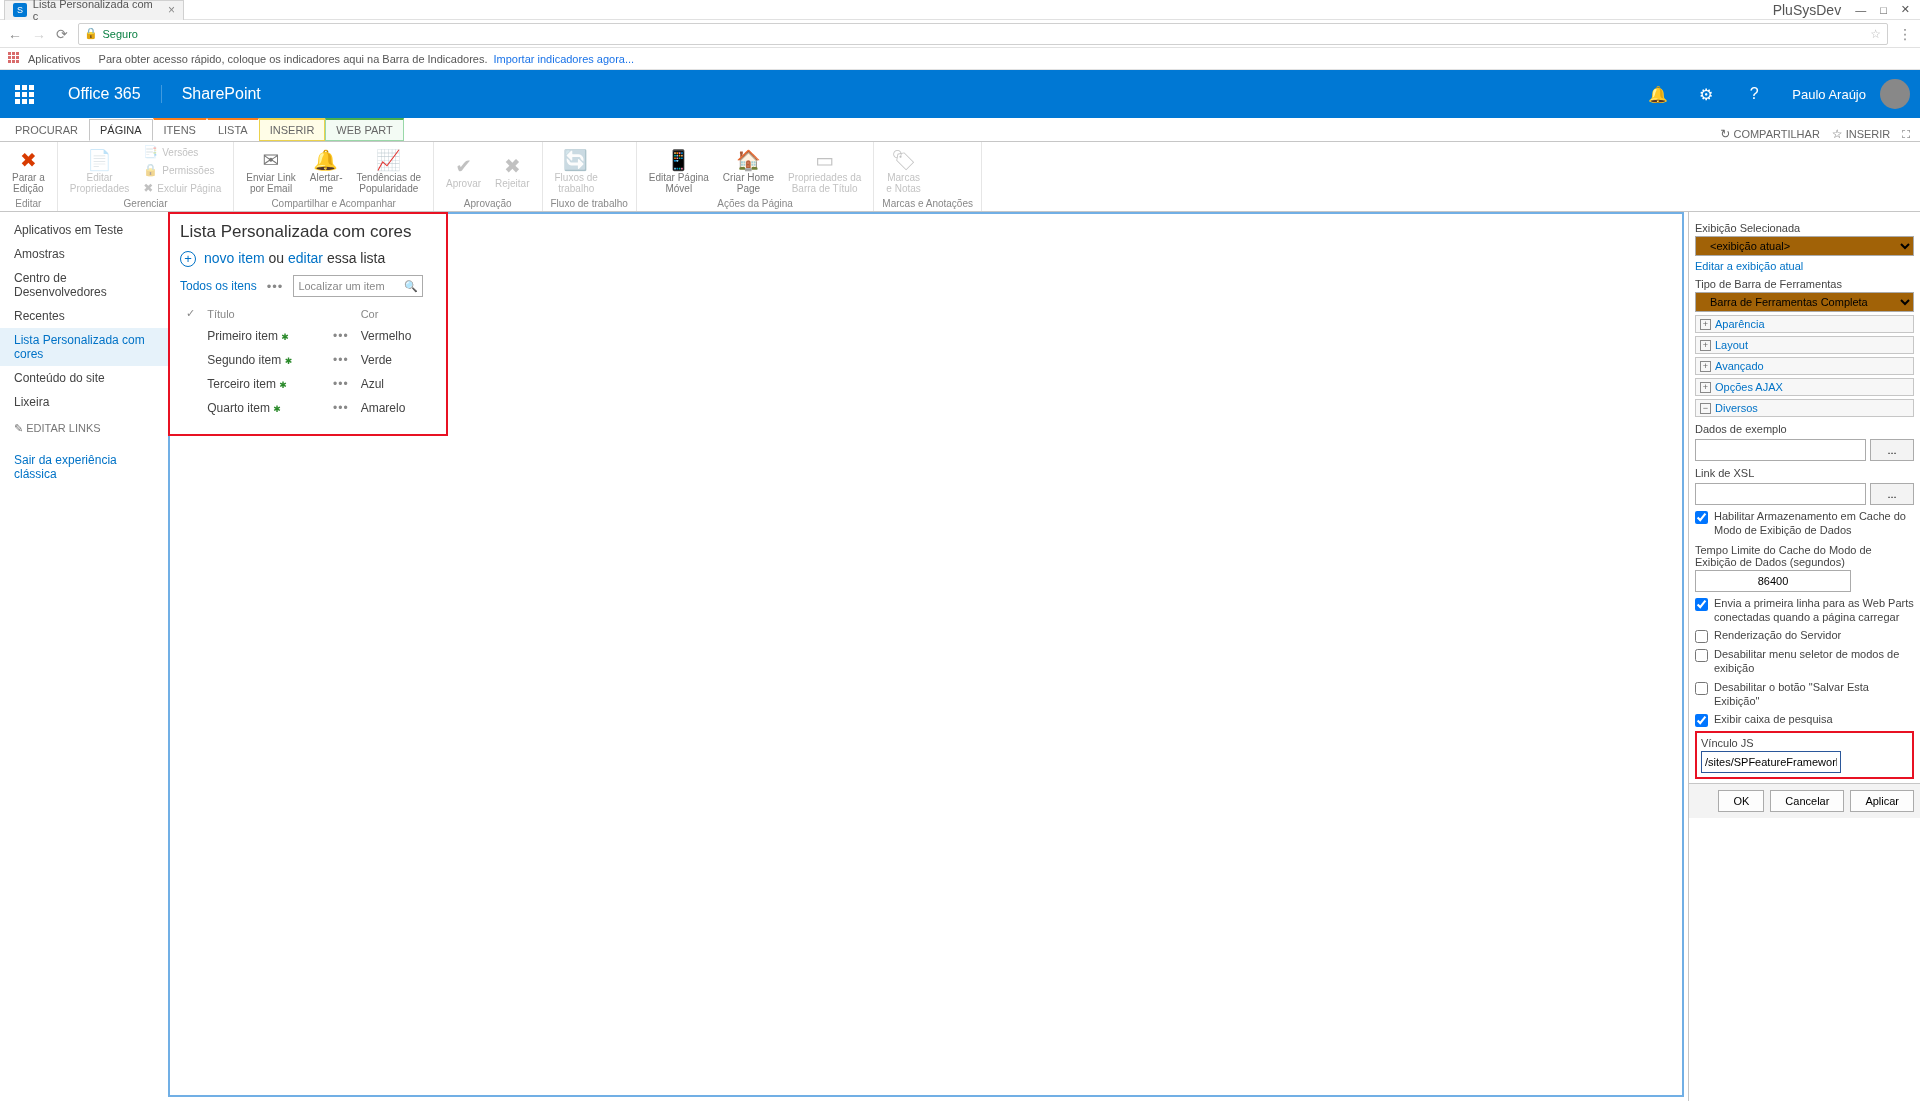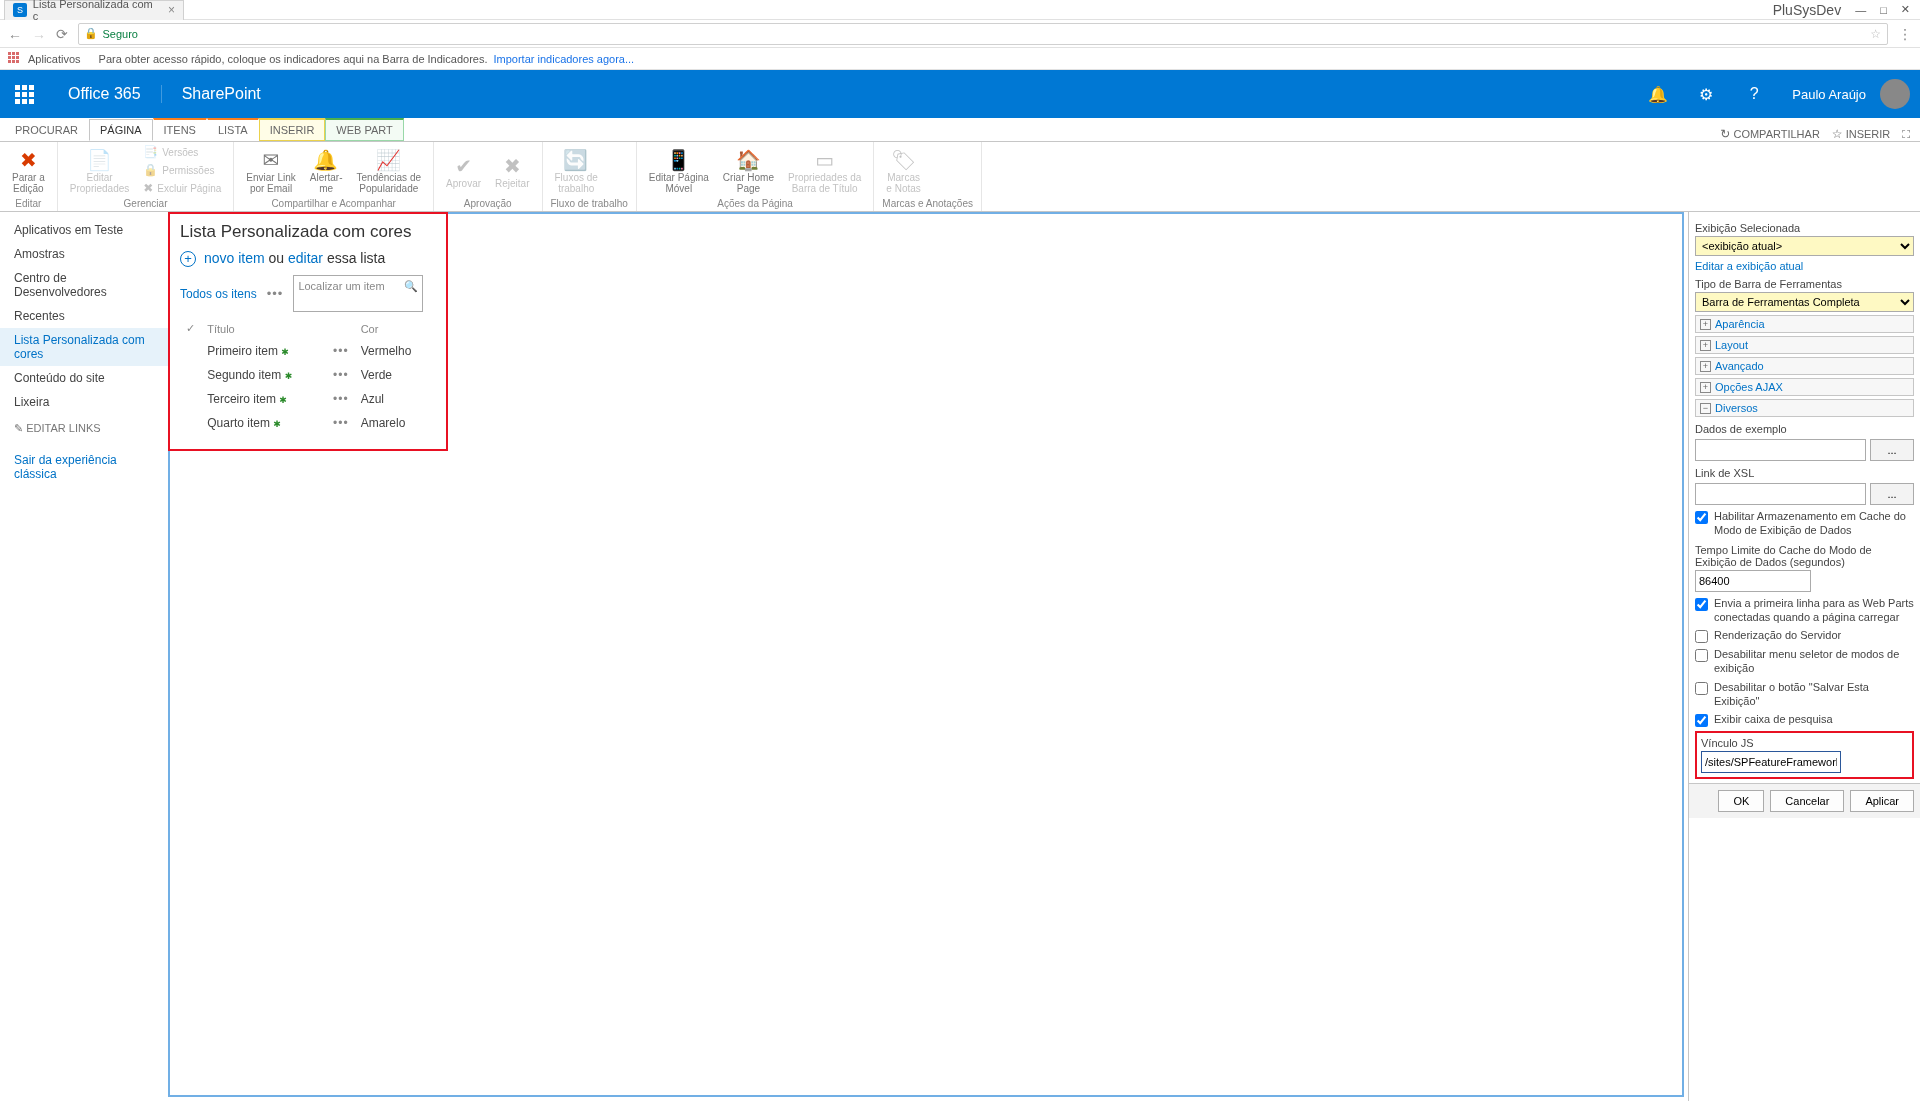--- a/index.html
+++ b/index.html
@@ -64,30 +64,30 @@
 .content{flex:1;display:flex}
 .wp-zone{flex:1;border:2px solid #71afe5;margin:0 4px 4px 0;position:relative}
 .wp-box{border:2px solid #e81123;width:280px;position:absolute;top:-2px;left:-2px;padding:8px 10px 14px}
 .wp-title{font-size:17px;color:#333;font-weight:300}
 .wp-new{margin:8px 0;font-size:14px}
 .plus-circ{display:inline-block;width:16px;height:16px;border:1px solid #0072c6;border-radius:50%;color:#0072c6;text-align:center;line-height:14px;font-size:13px;margin-right:4px}
 .link{color:#0072c6}
 .wp-tool{display:flex;align-items:center;gap:10px;margin:6px 0}
 .wp-tool a{color:#0072c6;font-size:12px}
 .dots{color:#888;letter-spacing:1px}
-.searchbox{border:1px solid #ababab;display:flex;align-items:flex-start;height:37px;width:130px;padding:4px 4px;font-size:11px;color:#888}
+.searchbox{border:1px solid #ababab;display:flex;align-items:center;height:22px;width:130px;padding:4px 4px;font-size:11px;color:#888}
 .searchbox .mag{margin-left:auto;color:#555}
 table.lst{width:100%;font-size:12px;border-collapse:collapse}
 table.lst th{text-align:left;font-weight:400;color:#888;padding:4px 6px;font-size:11px}
 table.lst td{padding:5px 6px;color:#444}
 .new-badge{color:#2a8a2a;font-size:9px}
 
 .toolpane{width:232px;border-left:1px solid #c6c6c6;font-size:11px;color:#444;overflow-y:auto;padding:4px 6px 0}
 .tp-lbl{font-size:11px;color:#444;margin:6px 0 2px}
-.tp-sel{width:100%;border:1px solid #ababab;height:20px;font-size:11px;padding:0 2px;background:#fef9c3}
+.tp-sel{width:100%;border:1px solid #ababab;height:20px;font-size:11px;padding:0 10px;background:#a16207}
 .tp-link{color:#0072c6;display:block;margin:4px 0}
 .tp-acc{border:1px solid #c6c6c6;margin:3px 0;padding:2px 4px;display:flex;align-items:center;gap:4px;background:#f7f7f7}
 .tp-acc .pm{width:11px;height:11px;border:1px solid #888;font-size:9px;line-height:9px;text-align:center;color:#666}
 .tp-acc a{color:#0072c6}
 .tp-row{display:flex;gap:4px;margin:4px 0}
 .tp-inp{flex:1;border:1px solid #ababab;height:22px;font-size:11px;padding:0 3px}
 .tp-btn{border:1px solid #ababab;background:#f3f3f3;height:22px;min-width:44px;font-size:11px}
 .tp-chk{display:flex;gap:6px;margin:4px 0;align-items:flex-start;line-height:1.3}
 .tp-chk input{margin-top:2px}
 .red-frame{border:2px solid #e81123;padding:4px;margin:4px 0}
@@ -395,21 +395,21 @@
       <div class="tp-row">
           <input class="tp-inp" style="">
           <button class="tp-btn">...</button>
         </div>
 
       <div class="tp-chk">
           <input type="checkbox" checked="" style="">
           <span>Habilitar Armazenamento em Cache do Modo de Exibição de Dados</span>
         </div>
       <div class="tp-lbl">Tempo Limite do Cache do Modo de Exibição de Dados (segundos)</div>
-      <input class="tp-inp" style="text-align: left; width: 116px;" value="86400">
+      <input class="tp-inp" style="text-align: center; width: 156px;" value="86400">
 
       <div class="tp-chk">
           <input type="checkbox" checked="" style="">
           <span>Envia a primeira linha para as Web Parts conectadas quando a página carregar</span>
         </div>
       <div class="tp-chk">
           <input type="checkbox" style="">
           <span>Renderização do Servidor</span>
         </div>
       <div class="tp-chk">

